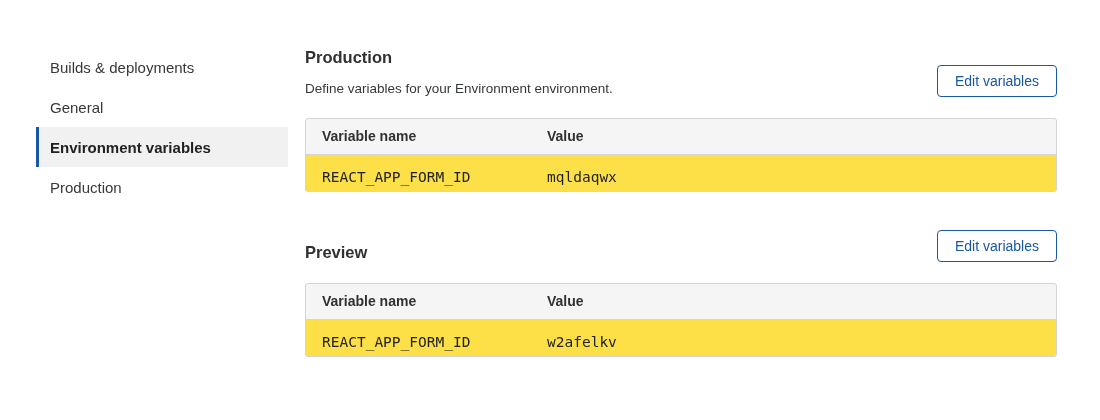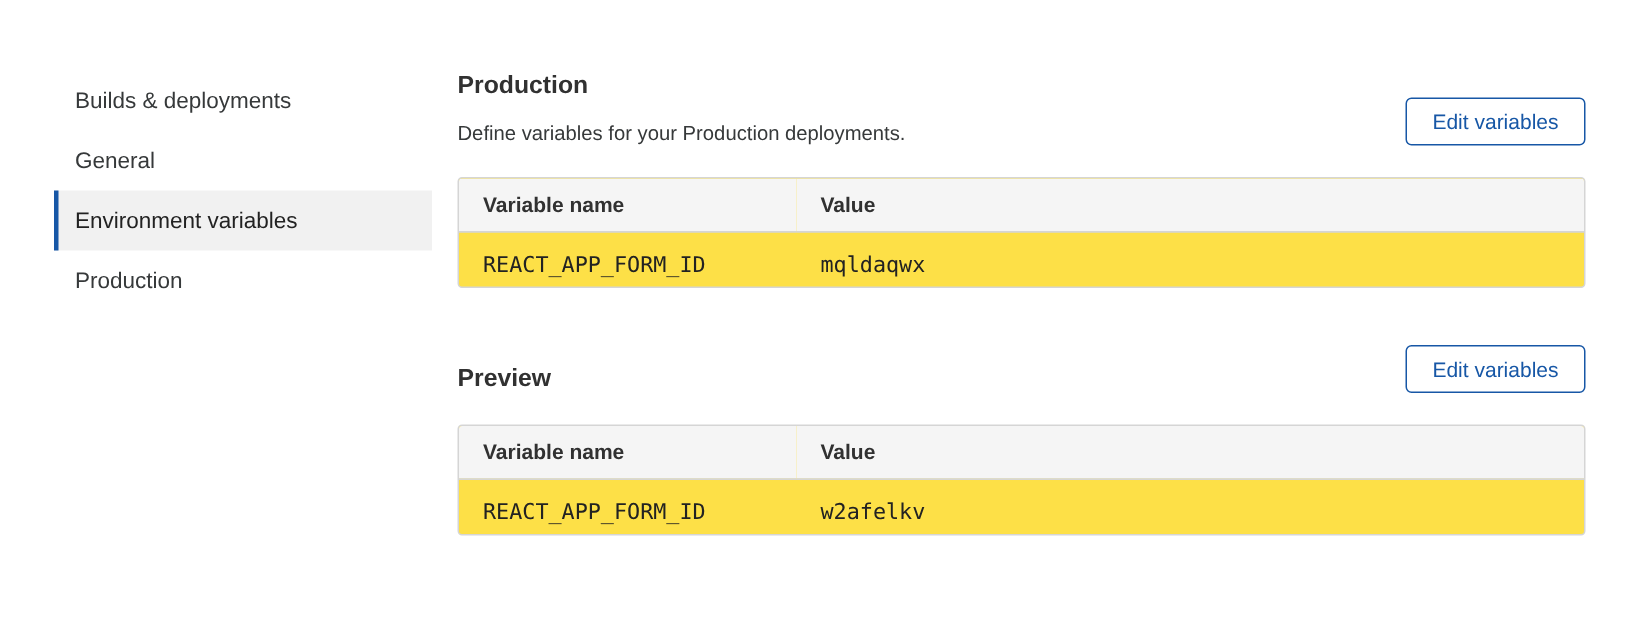--- a/index.html
+++ b/index.html
@@ -16,21 +16,21 @@
   .sidebar { width: 252px; margin-left: 36px; flex-shrink: 0; }
   .nav-item {
     height: 40px; display: flex; align-items: center;
     padding-left: 11px;
     border-left: 3px solid transparent;
     font-size: 15px; color: #36393a; cursor: pointer;
   }
   .nav-item.active {
     background: #f1f1f1;
     border-left-color: #1757a6;
-    font-weight: normal; color: #222222;
+    font-weight: bold; color: #222222;
   }
 
   
   .main { flex: 1; margin-left: 17px; margin-right: 43px; }
   .section + .section { margin-top: 38px; }
   .section-head { display: flex; justify-content: space-between; align-items: flex-end; }
   .section-title { font-size: 16.5px; font-weight: bold; color: #313131; line-height: 20px; }
   .section-desc { margin-top: 13px; font-size: 13.5px; color: #36393a; line-height: 17px; }
 
   .btn-outline {
@@ -80,21 +80,21 @@
       <span>Production</span>
     </div>
   </nav>
 
   <main class="main">
 
     <section class="section">
       <div class="section-head">
         <div>
           <h2 class="section-title">Production</h2>
-          <div class="section-desc">Define variables for your Production deployments.</div>
+          <div class="section-desc">Define variables for your Environment environment.</div>
         </div>
         <button class="btn-outline">Edit variables</button>
       </div>
       <div class="tbl-wrap">
         <table>
           <thead>
             <tr>
               <th class="col-name">Variable name</th>
               <th>Value</th>
             </tr>

